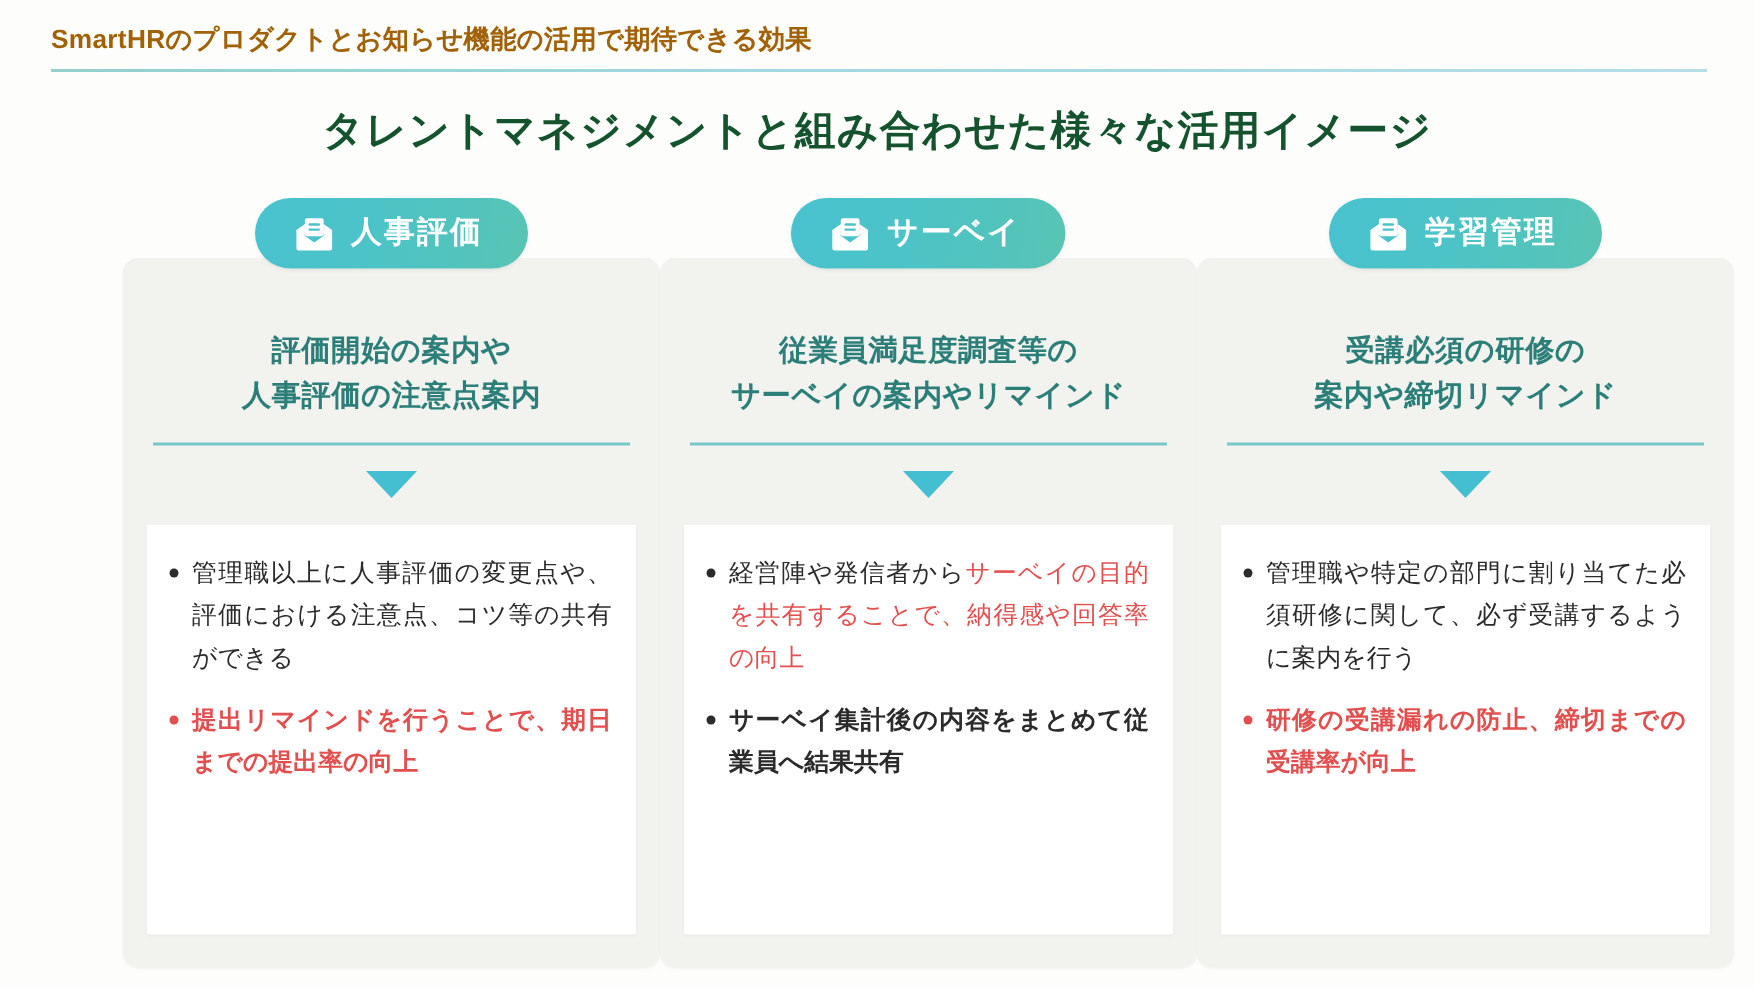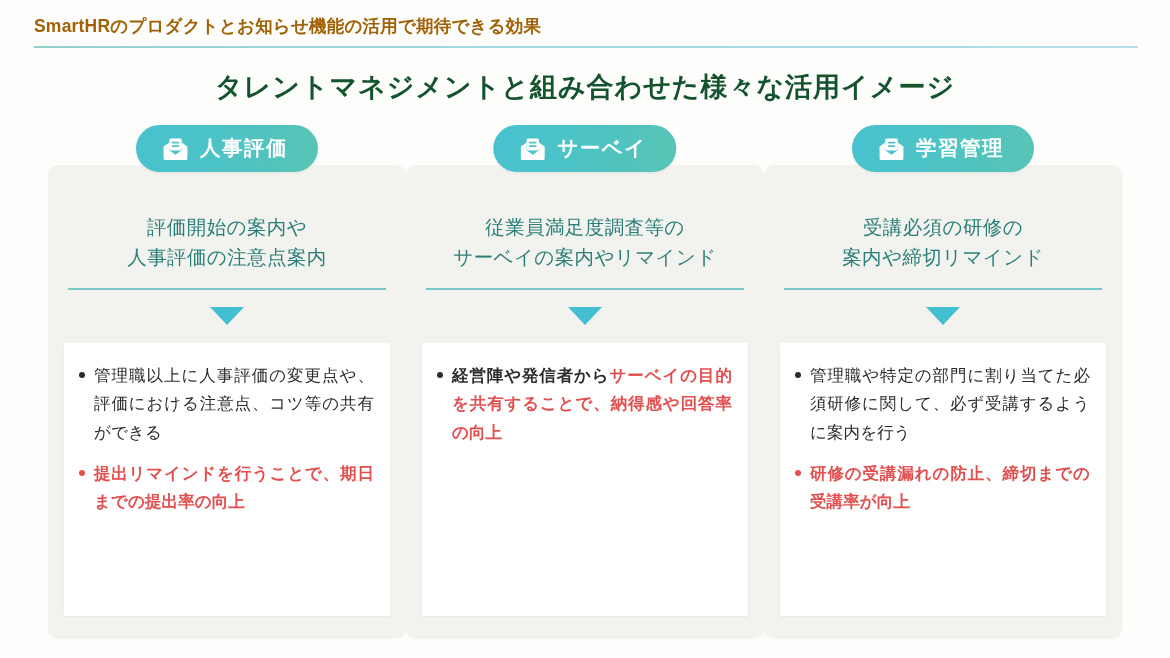--- a/index.html
+++ b/index.html
@@ -59,24 +59,24 @@
     font-weight: bold;
     color: #14532d;
     letter-spacing: 1px;
     line-height: 1.3;
   }
 
   
   .columns {
     position: absolute;
     left: 14px;
-    top: 148px;
+    top: 155px;
     width: 1142px;
     display: flex;
-    justify-content: center;
+    justify-content: flex-end;
   }
 
   .column {
     position: relative;
     width: 358px;
   }
 
   
   .badge {
     position: absolute;
@@ -120,21 +120,21 @@
     background: #f2f2ef;
     border-radius: 10px;
     box-shadow: 0 1px 2px rgba(0,0,0,0.045);
     display: flex;
     flex-direction: column;
     align-items: center;
   }
 
   .card-heading {
     font-size: 19.5px;
-    font-weight: normal;
+    font-weight: bold;
     color: #2c7f79;
     text-align: center;
     line-height: 1.55;
     letter-spacing: 0.4px;
   }
 
   .card-divider {
     margin-top: 16px;
     width: 318px;
     height: 1.5px;
@@ -256,20 +256,21 @@
     <div class="card">
       <div class="card-heading">
         <span>従業員満足度調査等の</span><br>
         <span>サーベイの案内やリマインド</span>
       </div>
       <div class="card-divider"></div>
       <div class="card-arrow"></div>
       <div class="inner-panel">
         <ul class="bullet-list">
               <li class="bullet-item"><span>経営陣や発信者から</span><span class="hl">サーベイの目的を共有することで、納得感や回答率の向上</span></li>
+              <li class="bullet-item"><span>サーベイ集計後の内容をまとめて従業員へ結果共有</span></li>
             </ul>
       </div>
     </div>
   </div>
 
   <div class="column">
     <div class="badge">
       <span class="badge-icon-wrap">
         <svg class="badge-icon" viewBox="0 0 28 25" xmlns="http://www.w3.org/2000/svg" aria-hidden="true">
           <rect x="7.5" y="1.5" width="13" height="12.5" rx="1.6" fill="#ffffff"></rect>

